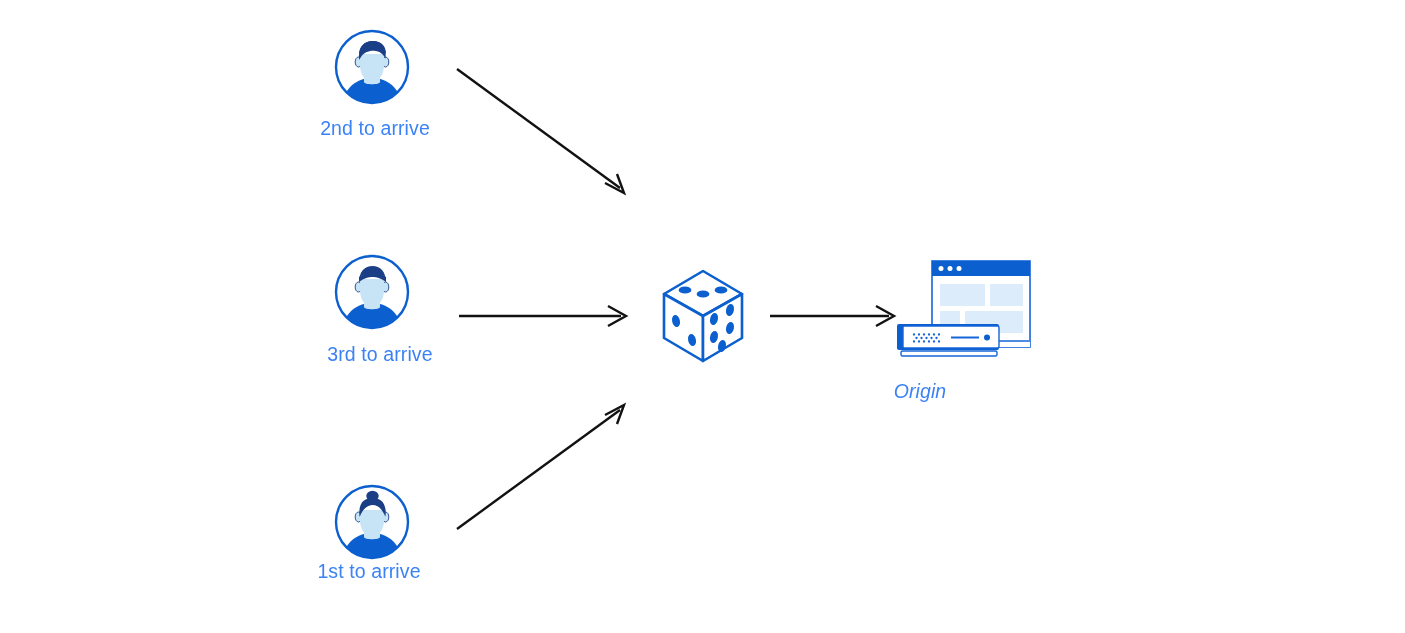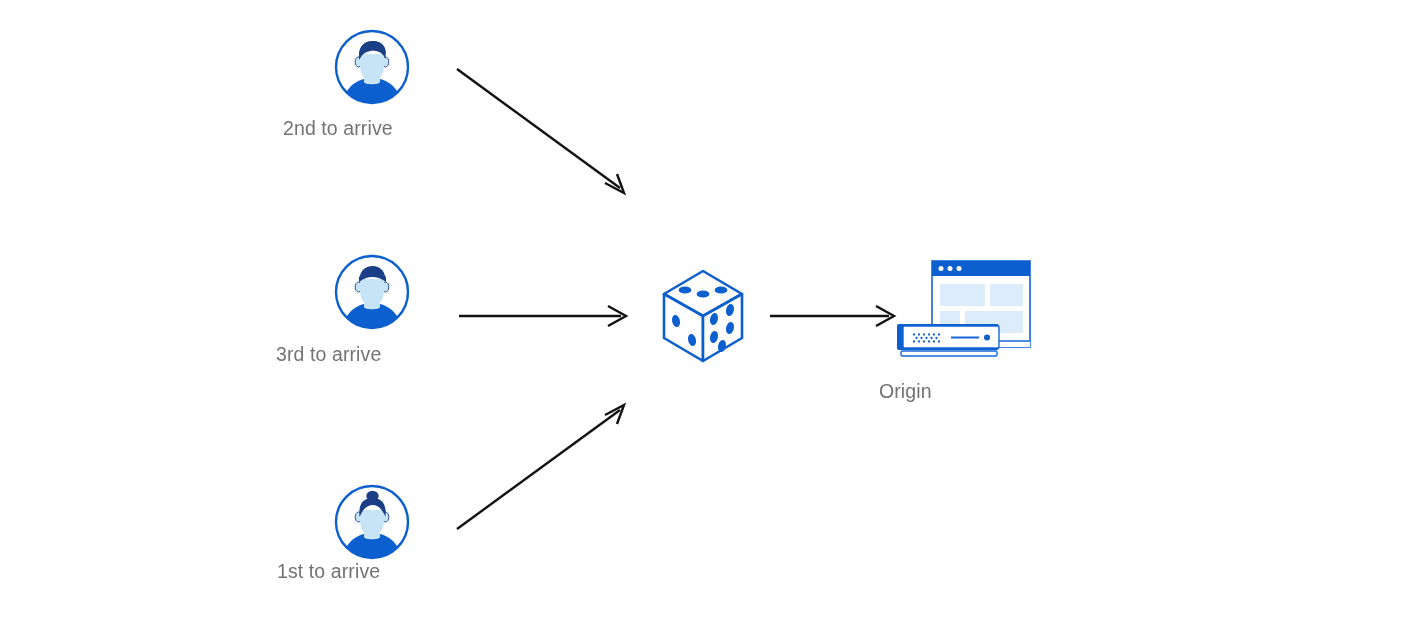--- a/index.html
+++ b/index.html
@@ -19,23 +19,23 @@
     overflow: hidden;
   }
   .avatar-wrap {
     position: absolute;
     width: 78px;
     height: 78px;
   }
   .node-label {
     position: absolute;
     font-size: 19.5px;
-    color: #737373;
+    color: #3b82f6;
     font-family: "Liberation Sans", sans-serif;
-    text-align: left;
+    text-align: center;
     white-space: nowrap;
     letter-spacing: 0.1px;
   }
   .arrow-layer {
     position: absolute;
     left: 0;
     top: 0;
     width: 1405px;
     height: 633px;
     pointer-events: none;
@@ -120,21 +120,21 @@
         <path d="M 31 46 C 34 51 44 51 47 46 L 47 41 L 31 41 Z" fill="#a9d2ee"></path>
         <ellipse cx="25.5" cy="34" rx="3.3" ry="5" fill="#c7e3f6" stroke="#1b3f86" stroke-width="0.9"></ellipse>
         <ellipse cx="52.5" cy="34" rx="3.3" ry="5" fill="#c7e3f6" stroke="#1b3f86" stroke-width="0.9"></ellipse>
         <path d="M 27 26 L 27 37 C 27 47 32 53 39 53 C 46 53 51 47 51 37 L 51 26 Z" fill="#c7e3f6"></path>
 
         <path d="M 26 30 C 26 18 32 13 39.5 13 C 47 13 53 18 53 30 L 53 24 C 48 21 43 20 39.5 20 C 36 20 31 21 26 24 Z" fill="#1b3f86"></path>
         <path d="M 26 24 C 31 20 36 19 39.5 19 C 43 19 48 20 53 24 L 53 29 C 48 25 43 24 39.5 24 C 36 24 31 25 26 29 Z" fill="#1b3f86"></path>
       </g>
     </svg>
   </div>
-  <div class="node-label" style="left:276px; top:343px; width:184px;">3rd to arrive</div>
+  <div class="node-label" style="left:288px; top:343px; width:184px;">3rd to arrive</div>
 
   <div class="avatar-wrap" style="left:333px; top:483px;">
     <svg viewBox="0 0 78 78" width="78" height="78">
       <defs>
         <clipPath id="clipC">
             <circle cx="39" cy="39" r="36"></circle>
           </clipPath>
       </defs>
       <circle cx="39" cy="39" r="36" fill="#ffffff" stroke="#0b5fce" stroke-width="2.4"></circle>
       <g clip-path="url(#clipC)">
@@ -221,15 +221,15 @@
           <circle cx="31" cy="85.5" r="1.15"></circle>
             <circle cx="36" cy="85.5" r="1.15"></circle>
           <circle cx="41" cy="85.5" r="1.15"></circle>
             <circle cx="46" cy="85.5" r="1.15"></circle>
         </g>
         <line x1="58" y1="81.5" x2="86" y2="81.5" stroke="#1565d8" stroke-width="2"></line>
         <circle cx="94" cy="81.5" r="3" fill="#0b5fce"></circle>
       </g>
     </svg>
   </div>
-  <div class="node-label" style="left:879px; top:380px; width:184px;">Origin</div>
+  <div class="node-label" style="left:828px; top:380px; width:184px;font-style:italic;">Origin</div>
 
 </div>
 
 </body></html>

